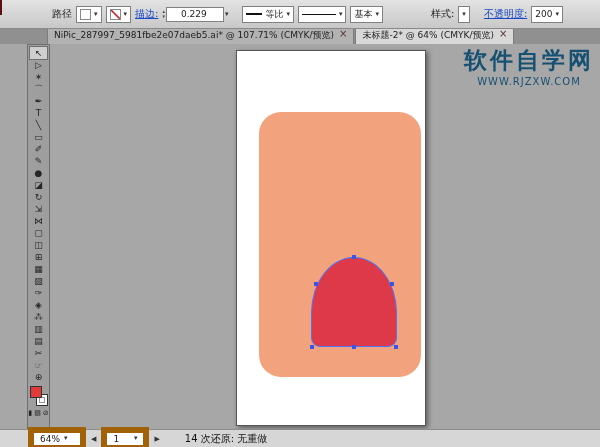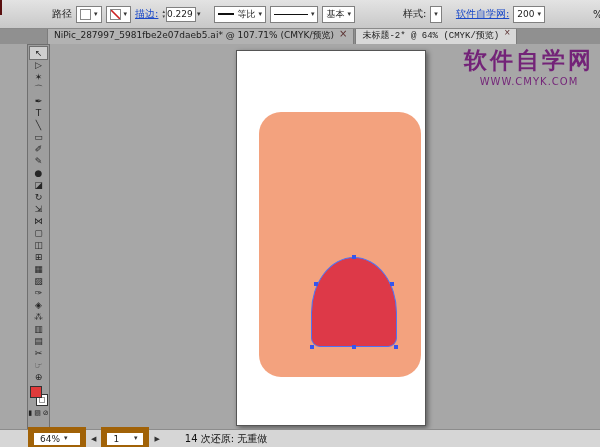--- a/index.html
+++ b/index.html
@@ -19,34 +19,34 @@
   .dd{height:15px;background:#fff;border:1px solid #808080;
       display:inline-flex;align-items:center;gap:3px;padding:0 3px;
       font-size:9px;white-space:nowrap;cursor:pointer;}
   .caret{font-size:7px;color:#333;line-height:1;}
   .chip{width:9px;height:9px;background:#fff;border:1px solid #888;display:inline-block;}
   .chip.stroke{background:linear-gradient(45deg,transparent 42%,#c22 46%,#c22 54%,transparent 58%),#fff;}
   .sep{width:1px;height:18px;background:#979797;box-shadow:1px 0 0 #efefef;margin:0 3px;display:inline-block;}
   .stepper{display:inline-flex;align-items:center;gap:1px;}
   .spin{display:inline-flex;flex-direction:column;font-size:5px;line-height:5px;color:#444;}
   .stepper .val{background:#fff;border:1px solid #808080;height:13px;min-width:28px;
-        display:inline-flex;align-items:center;padding:0 0;font-size:9px;}
+        display:inline-flex;align-items:center;padding:0 14px;font-size:9px;}
   .linepre{display:inline-block;width:16px;height:0;border-top:2px solid #111;}
   .linepre.long{width:34px;border-top-width:1px;}
   .spacer{flex:1;}
   .ibtn{width:16px;height:15px;border:1px solid #9a9a9a;background:linear-gradient(#efefef,#d2d2d2);
         display:inline-flex;align-items:center;justify-content:center;font-size:9px;color:#333;cursor:pointer;}
 
   
   .tabbar{position:absolute;top:28px;left:0;right:0;height:16px;background:#909090;
           display:flex;align-items:flex-end;padding-left:47px;gap:1px;z-index:9;}
   .tab{height:15px;background:#b2b2b2;border:1px solid #7c7c7c;border-bottom:none;
        display:inline-flex;align-items:flex-start;gap:5px;padding:0 6px;
        font-size:9px;color:#1d1d1d;white-space:nowrap;overflow:hidden;cursor:pointer;}
-  .tab.active{background:#d8d8d8;font-family:Liberation Mono, monospace;}
+  .tab.active{background:#d8d8d8;}
   .tab .x{font-size:10px;color:#5a3030;line-height:1;cursor:pointer;}
 
   
   .canvas{position:absolute;top:44px;left:0;right:0;bottom:17px;background:#a7a7a7;overflow:hidden;}
   .artboard{position:absolute;left:236px;top:6px;width:188px;height:374px;background:#fff;
             border:1px solid #555;box-shadow:2px 2px 5px rgba(0,0,0,.45);}
   .roundrect{position:absolute;left:22px;top:61px;width:162px;height:265px;border-radius:22px;}
   .dome{position:absolute;left:74px;top:206px;width:86px;height:90px;box-sizing:border-box;
         border:1px solid #4d74f7;
         border-radius:43px 43px 9px 9px / 56px 56px 9px 9px;}
@@ -119,21 +119,21 @@
     </div>
     <div class="dd">
       <span>基本</span>
       <span class="caret">▾</span>
     </div>
     <span class="lbl">样式:</span>
     <div class="dd">
       <span class="caret">▾</span>
     </div>
     <i class="sep"></i>
-    <span class="link">软件自学网:</span>
+    <span class="link">不透明度:</span>
     <div class="dd">
       <span>200</span>
       <span class="caret">▾</span>
     </div>
     <span class="lbl">%</span>
     <div class="spacer"></div>
     <div class="ibtn">▩</div>
     <div class="ibtn">≡</div>
     <span class="link">变换</span>
     <div class="ibtn">≣</div>
@@ -144,23 +144,23 @@
       <span class="tlbl">NiPic_287997_5981fbe2e07daeb5.ai* @ 107.71% (CMYK/预览)</span>
       <span class="x">×</span>
     </div>
     <div class="tab active">
       <span class="tlbl">未标题-2* @ 64% (CMYK/预览)</span>
       <span class="x">×</span>
     </div>
   </div>
 
   <div class="canvas">
-    <div class="watermark" style="color: #701a75;">
+    <div class="watermark" style="color: #0c4a6e;">
       <div class="wm1">软件自学网</div>
-      <div class="wm2">WWW.CMYK.COM</div>
+      <div class="wm2">WWW.RJZXW.COM</div>
     </div>
     <div class="artboard">
       <div class="roundrect" style="background: rgb(243, 162, 126);"></div>
       <div class="dome" style="background: rgb(221, 57, 72);">
         <i class="anchor" style="left:50%;top:-3px;margin-left:-2px;"></i>
         <i class="anchor" style="left:2px;top:24px;"></i>
         <i class="anchor" style="right:2px;top:24px;"></i>
         <i class="anchor" style="left:-2px;bottom:-3px;"></i>
         <i class="anchor" style="left:50%;bottom:-3px;margin-left:-2px;"></i>
         <i class="anchor" style="right:-2px;bottom:-3px;"></i>

